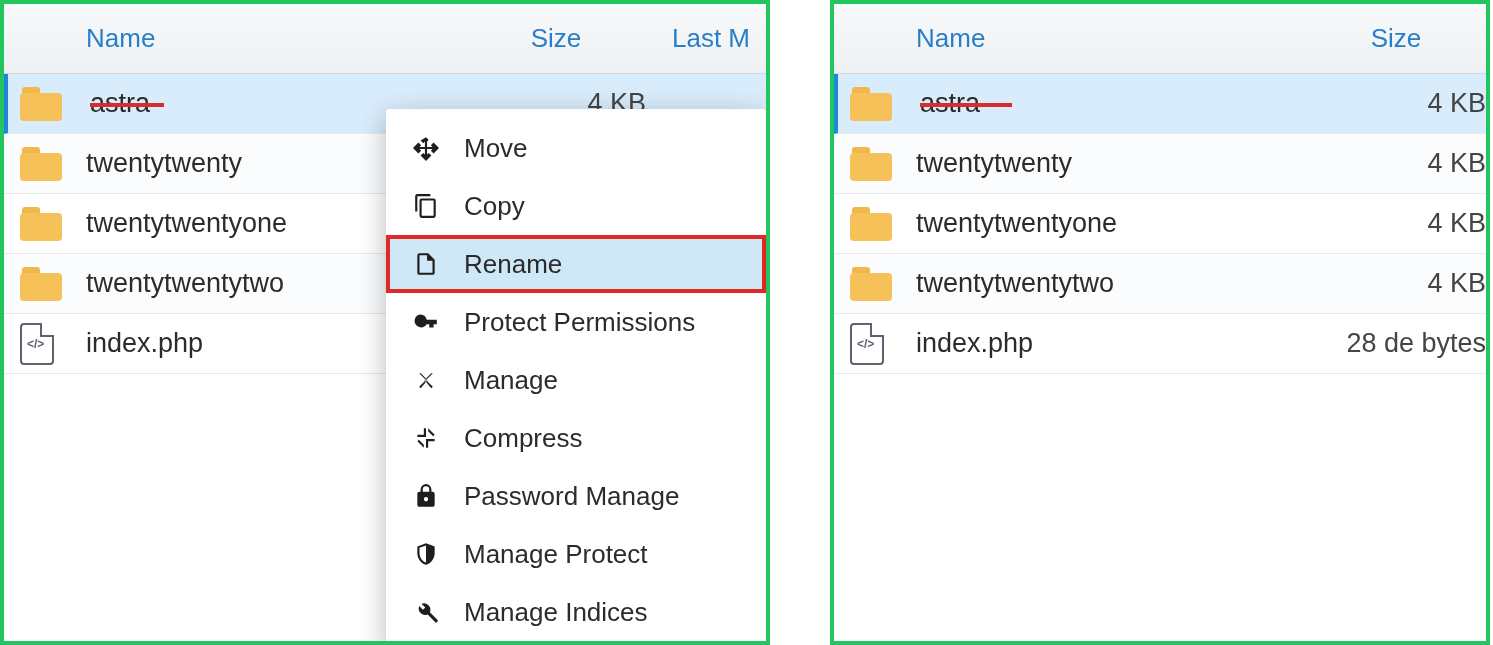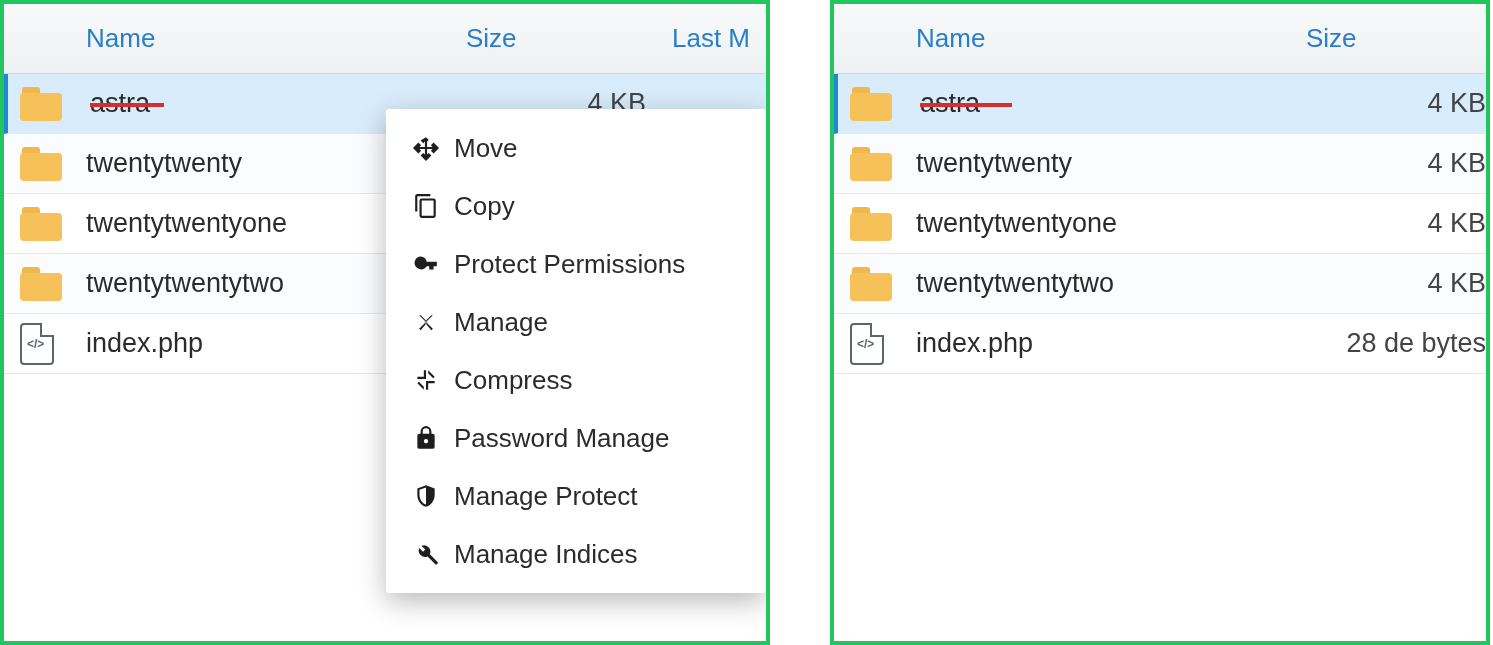--- a/index.html
+++ b/index.html
@@ -19,21 +19,21 @@
     display: flex;
     align-items: center;
     height: 70px;
     background: linear-gradient(#f7f9fa, #eef1f3);
     border-bottom: 1px solid #d4d7d9;
     font-size: 26px;
     color: #2a7ec9;
     font-weight: 400;
   }
   .col-name { padding-left: 82px; flex: 1 1 auto; }
-  .col-size { width: 210px; text-align: left; padding-left: 30px; }
+  .col-size { width: 210px; text-align: center; padding-left: 30px; }
   .col-last { width: 120px; text-align: center; padding-left: 10px; overflow: hidden; white-space: nowrap; }
 
   .file-row {
     display: flex;
     align-items: center;
     height: 60px;
     border-bottom: 1px solid #e6e8ea;
     font-size: 27px;
     color: #2b2b2b;
     background: #fff;
@@ -103,21 +103,21 @@
     z-index: 50;
   }
   .menu-item {
     display: flex;
     align-items: center;
     height: 58px;
     padding: 0 26px;
     font-size: 26px;
     color: #2b2b2b;
     cursor: pointer;
-    gap: 14px;
+    gap: 24px;
   }
   .menu-item.highlight {
     background: #cfe8f8;
     outline: 4px solid #e02828;
     outline-offset: -4px;
   }
   .menu-icon {
     width: 28px; height: 28px; display: inline-flex; align-items: center; justify-content: center;
     color: #1e1e1e;
   }
@@ -206,20 +206,28 @@
       <span>Move</span>
     </div>
     <div class="menu-item">
       <span class="menu-icon">
         <svg viewBox="0 0 24 24">
             <path d="M16 1H4a2 2 0 0 0-2 2v14h2V3h12V1zm3 4H8a2 2 0 0 0-2 2v14a2 2 0 0 0 2 2h11a2 2 0 0 0 2-2V7a2 2 0 0 0-2-2zm0 16H8V7h11v14z"></path>
           </svg>
       </span>
       <span>Copy</span>
     </div>
+    <div class="menu-item highlight">
+      <span class="menu-icon">
+        <svg viewBox="0 0 24 24">
+            <path d="M14 2H6a2 2 0 0 0-2 2v16a2 2 0 0 0 2 2h12a2 2 0 0 0 2-2V8l-6-6zM6 20V4h7v5h5v11H6z"></path>
+          </svg>
+      </span>
+      <span>Rename</span>
+    </div>
     <div class="menu-item">
       <span class="menu-icon">
         <svg viewBox="0 0 24 24">
             <path d="M7 14a3 3 0 1 1 0-6 3 3 0 0 1 0 6zm5.65-4H22v4h-3v3h-4v-3h-2.35A6 6 0 1 1 7 5a6 6 0 0 1 5.65 5z"></path>
           </svg>
       </span>
       <span>Protect Permissions</span>
     </div>
     <div class="menu-item">
       <span class="menu-icon">

